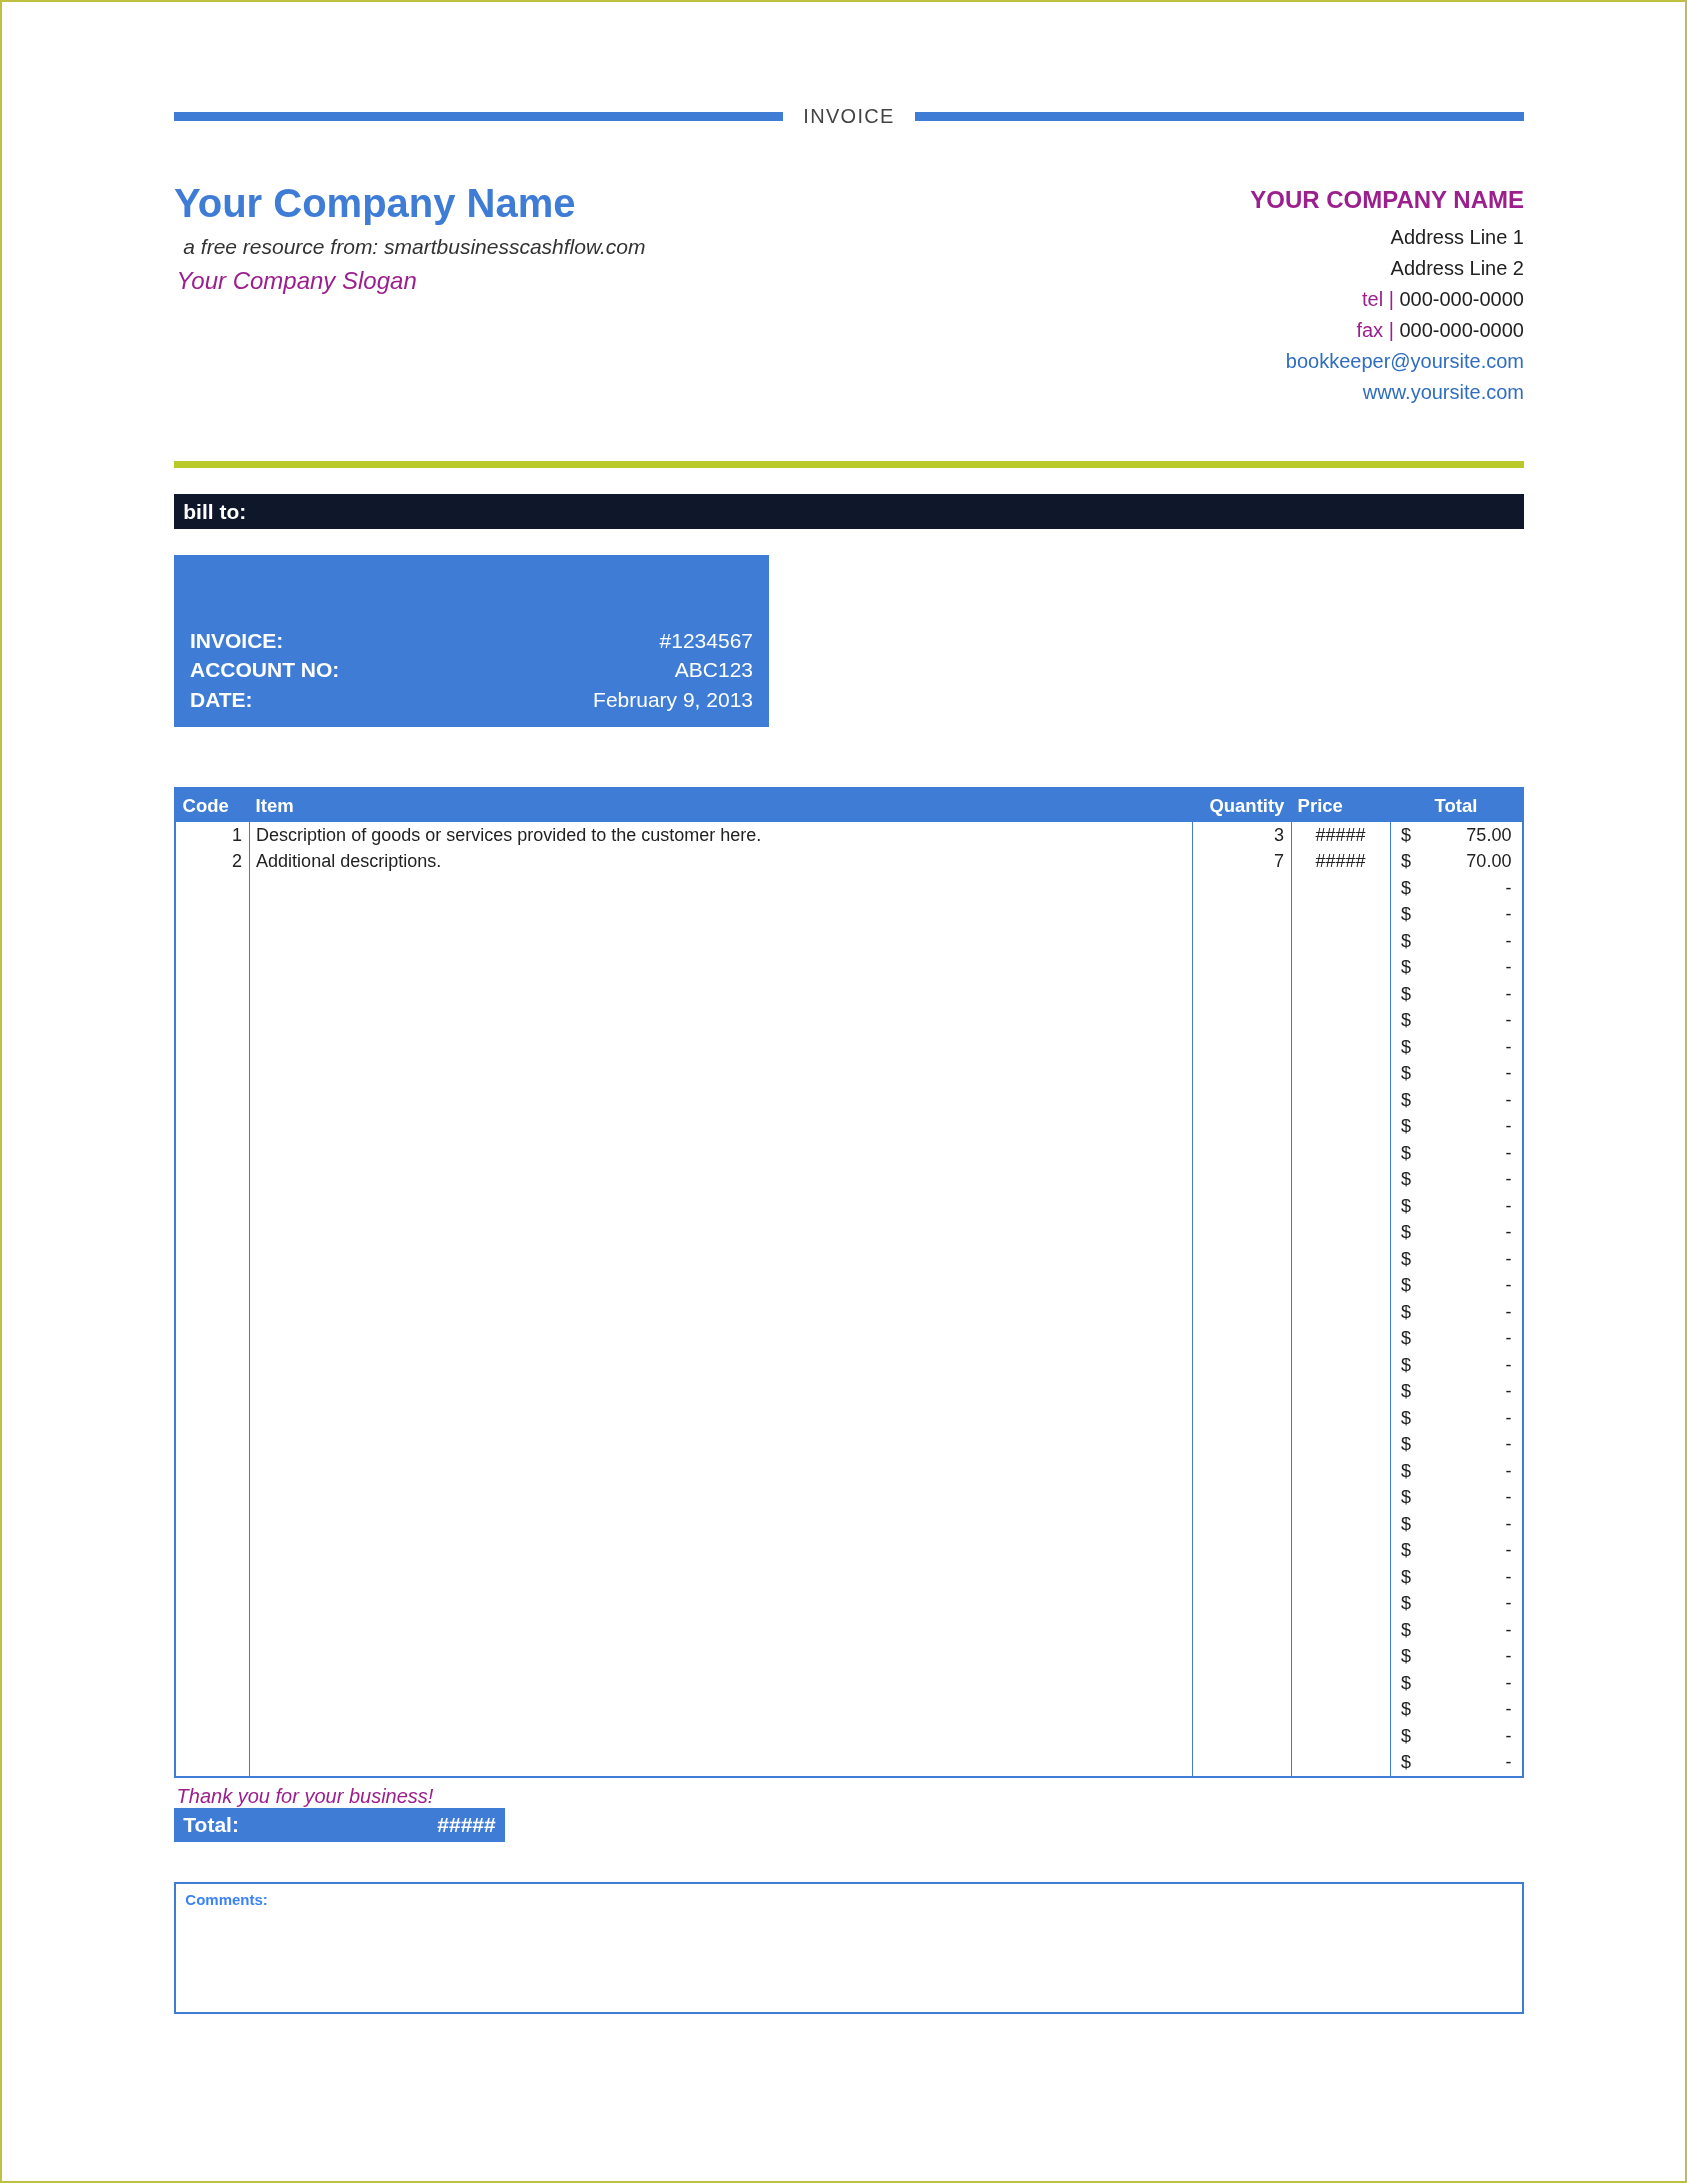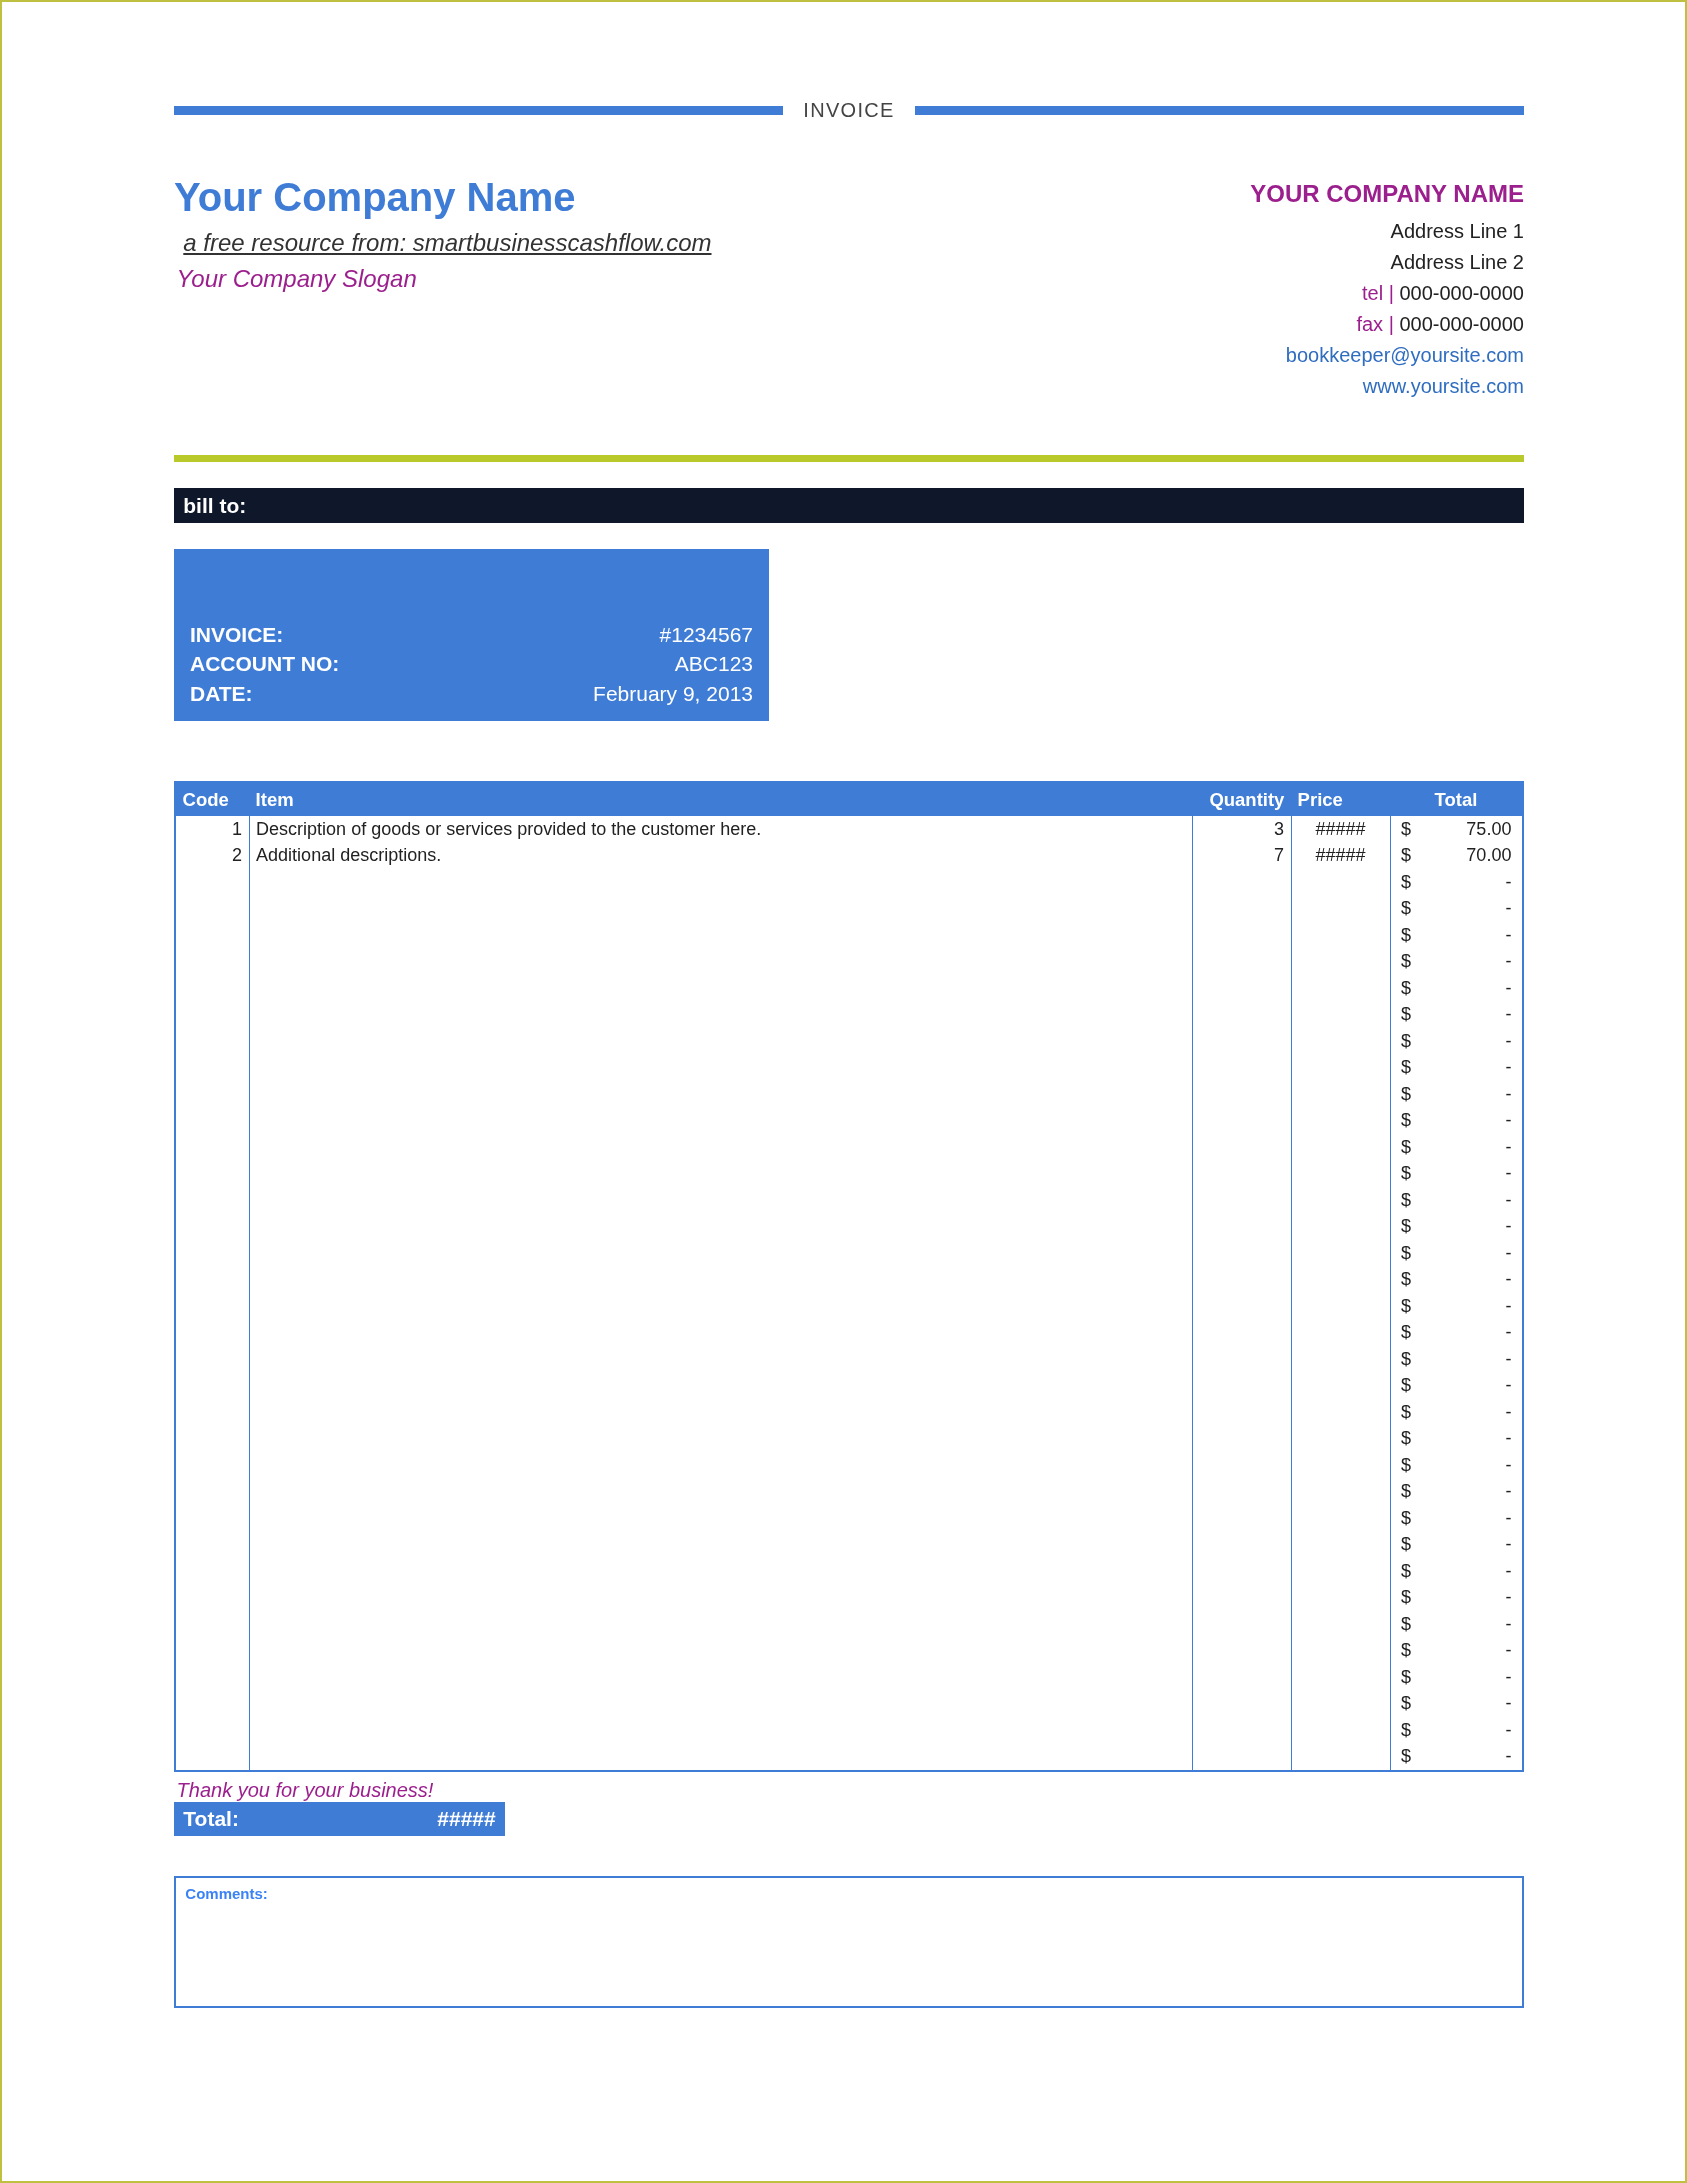--- a/index.html
+++ b/index.html
@@ -7,42 +7,42 @@
   body {
     background: #fff;
     border: 2.6px solid #c0c040;
     font-family: Arial, Helvetica, sans-serif;
     color: #222;
     position: relative;
   }
   .page {
     position: absolute;
     left: 172px;
-    top: 97px;
+    top: 103px;
     width: 1350px;
   }
 
   
   .top-rule {
     display: flex;
     align-items: center;
     gap: 20px;
     margin-bottom: 53px;
   }
   .top-rule .bar { flex: 1; height: 9.3px; background: #3f7cd6; }
   .top-rule .label { font-size: 20px; letter-spacing: 1.3px; color: #444; }
 
   
   .header { display: flex; justify-content: space-between; gap: 25px; }
   .hdr-left .company {
     color: #3f7cd6; font-weight: bold; font-size: 40px;
     margin-bottom: 9.3px;
   }
   .hdr-left .resource {
-    font-style: italic; font-size: 24px; color: #333; margin: 5.3px 0 8px 9.3px; text-decoration: underline;
+    font-style: italic; font-size: 21px; color: #333; margin: 5.3px 0 8px 9.3px;
   }
   .hdr-left .slogan {
     font-style: italic; font-size: 24px; color: #9c1f8e; margin-left: 2.6px;
   }
   .hdr-right { text-align: right; font-size: 20px; line-height: 1.55; }
   .hdr-right .company2 { color: #9c1f8e; font-weight: bold; font-size: 24px; margin-bottom: 4px; }
   .hdr-right .tel .lbl,
   .hdr-right .fax .lbl { color: #9c1f8e; }
   .hdr-right .link { color: #2f6dc0; }
 

